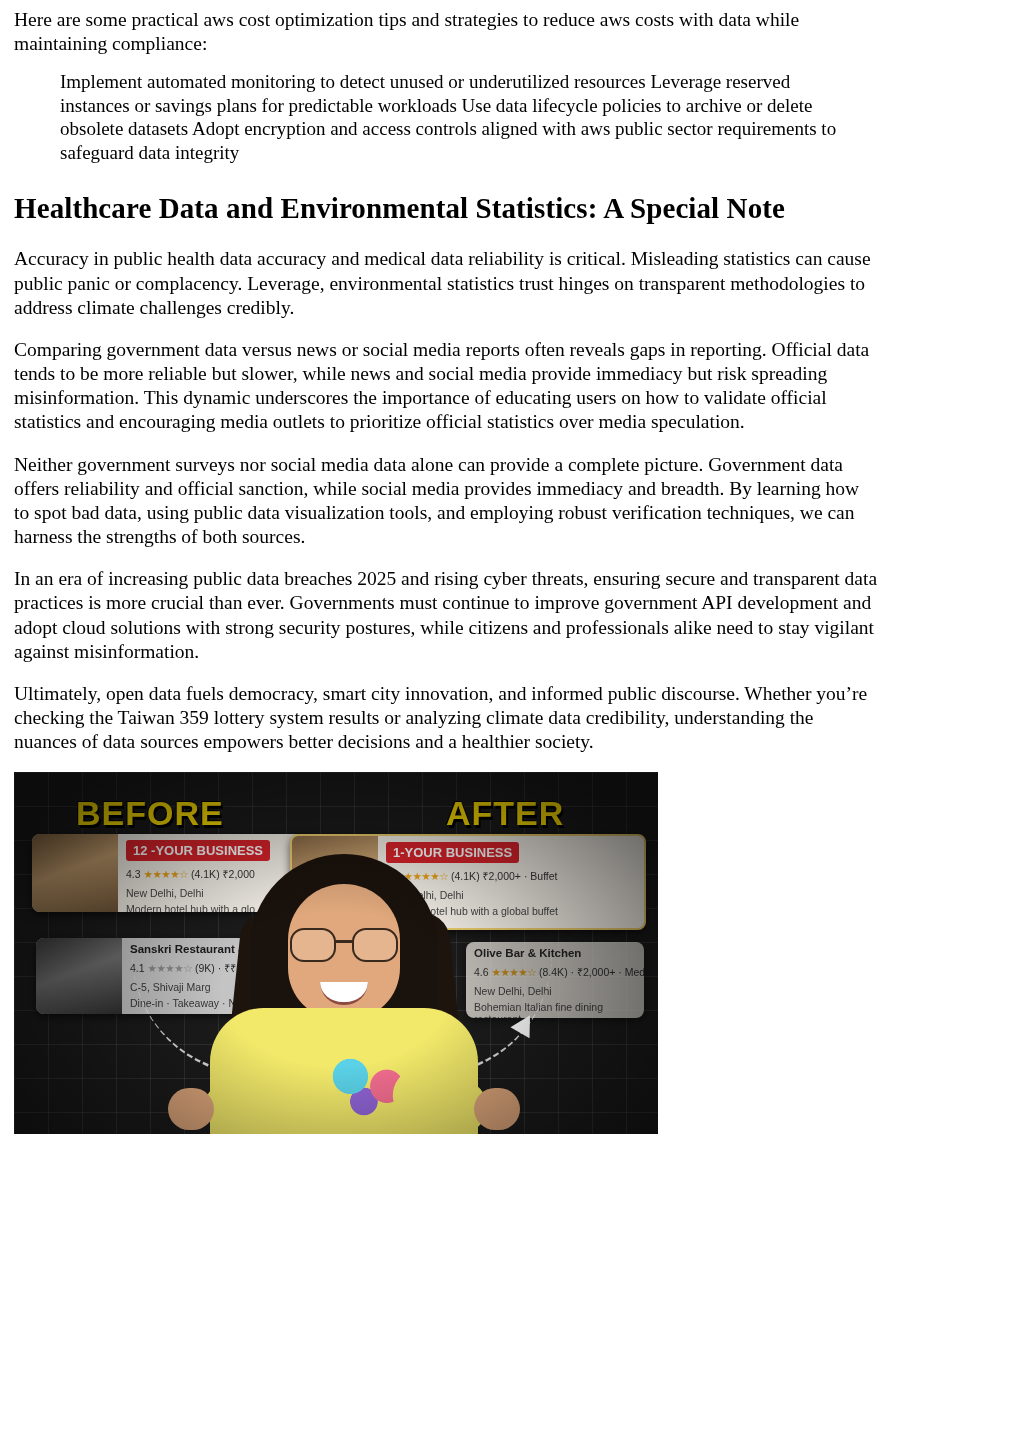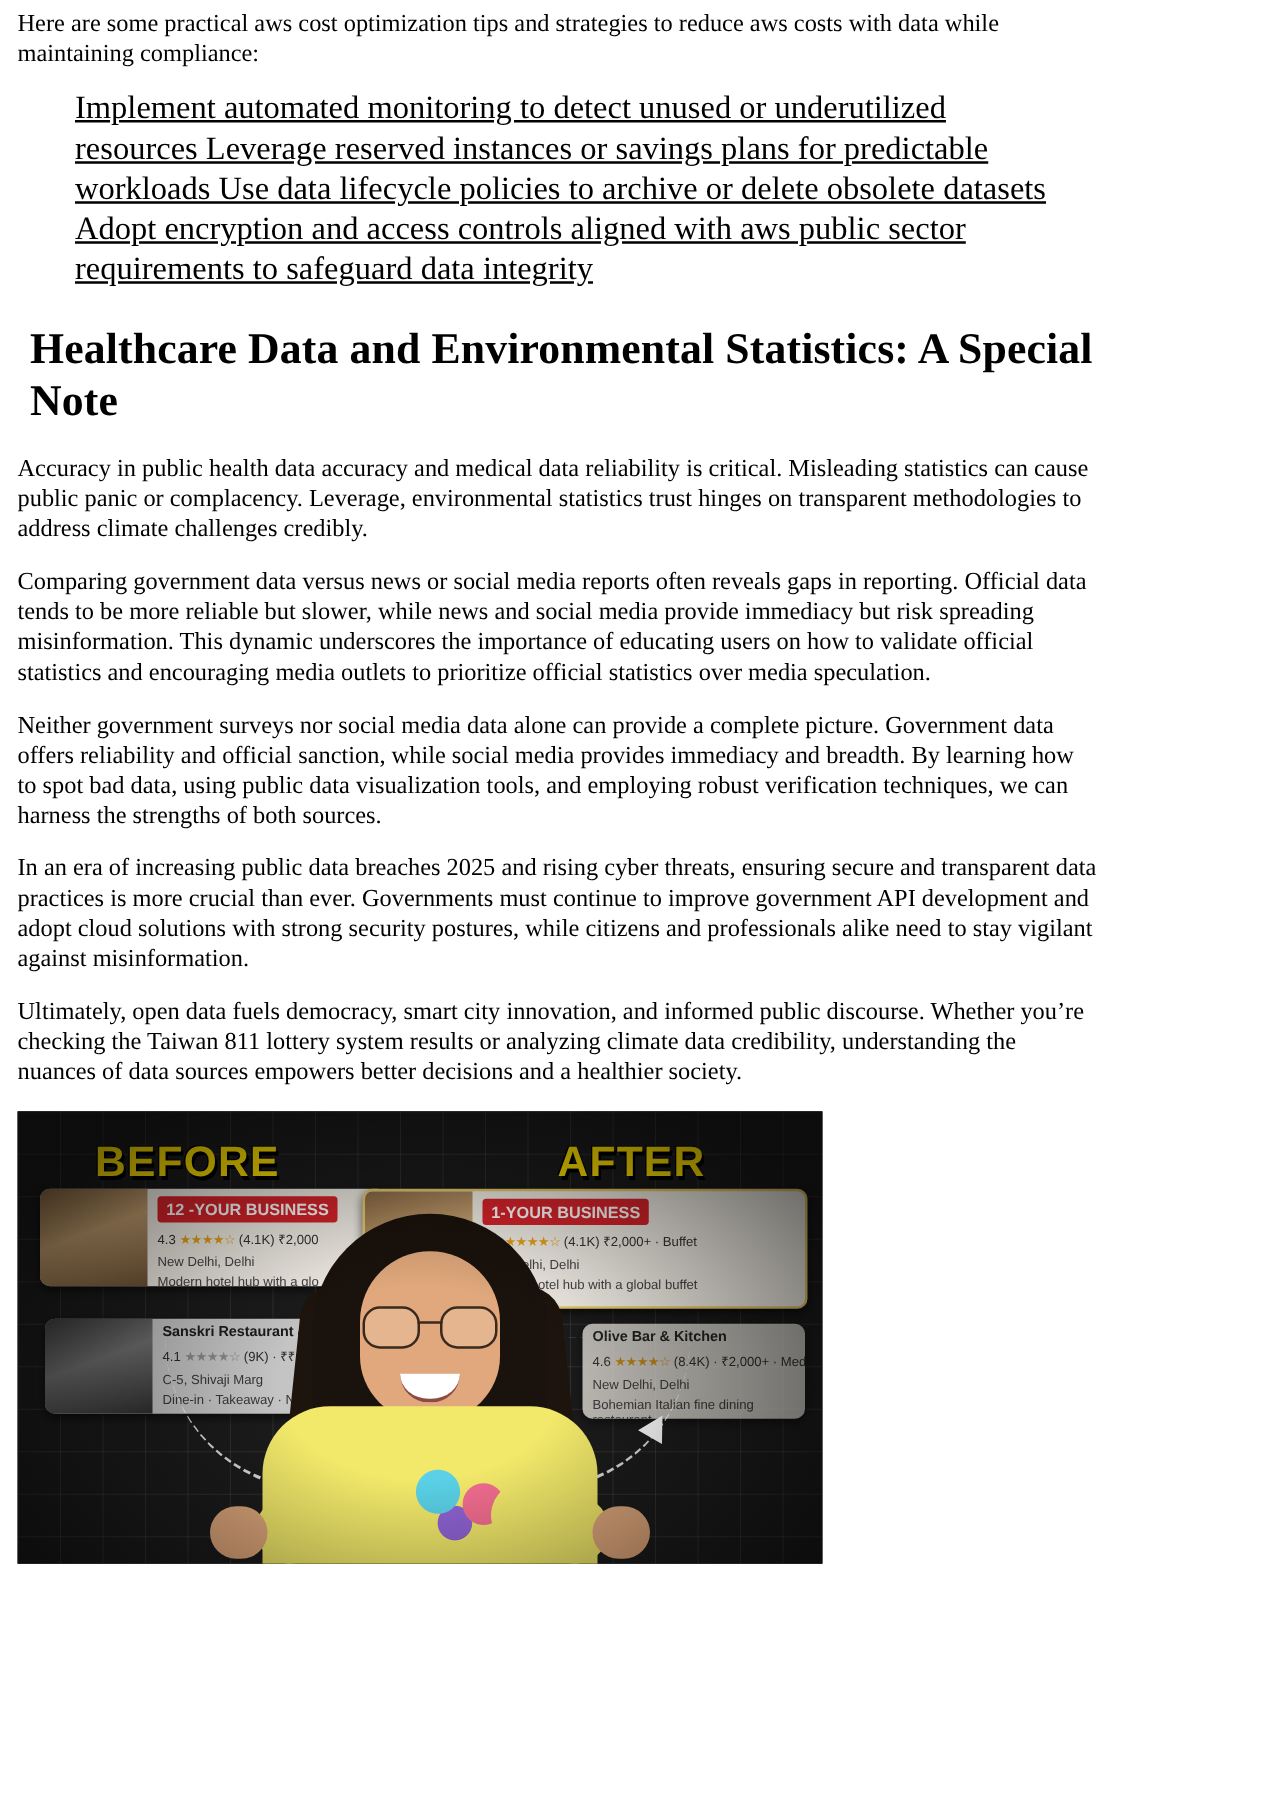--- a/index.html
+++ b/index.html
@@ -23,32 +23,31 @@
   p.body-text {
     font-size: 19.5px;
     line-height: 1.24;
     margin: 0 0 18px 0;
     text-align: left;
   }
   p.intro {
     margin-bottom: 14px;
   }
   .indented-block {
-    font-size: 26px;
+    font-size: 19px;
     line-height: 1.24;
     margin: 0 0 26px 0;
     padding-left: 46px;
     padding-right: 30px;
-    text-decoration: underline;
   }
   h2.section-heading {
-    font-size: 35px;
+    font-size: 29px;
     font-weight: bold;
     line-height: 1.2;
-    margin: 0 0 22px 10px;
+    margin: 0 0 22px 0;
     letter-spacing: 0.1px;
   }
   .figure {
     margin: 14px 0 0 0;
     width: 644px;
     height: 362px;
     position: relative;
     overflow: hidden;
     background: #111;
   }
@@ -252,21 +251,21 @@
   <p class="body-text intro">Here are some practical aws cost optimization tips and strategies to reduce aws costs with data while maintaining compliance:</p>
 
   <div class="indented-block">Implement automated monitoring to detect unused or underutilized resources Leverage reserved instances or savings plans for predictable workloads Use data lifecycle policies to archive or delete obsolete datasets Adopt encryption and access controls aligned with aws public sector requirements to safeguard data integrity</div>
 
   <h2 class="section-heading">Healthcare Data and Environmental Statistics: A Special Note</h2>
   <p class="body-text">Accuracy in public health data accuracy and medical data reliability is critical. Misleading statistics can cause public panic or complacency. Leverage, environmental statistics trust hinges on transparent methodologies to address climate challenges credibly.</p>
   <p class="body-text">Comparing government data versus news or social media reports often reveals gaps in reporting. Official data tends to be more reliable but slower, while news and social media provide immediacy but risk spreading misinformation. This dynamic underscores the importance of educating users on how to validate official statistics and encouraging media outlets to prioritize official statistics over media speculation.</p>
 
   <p class="body-text">Neither government surveys nor social media data alone can provide a complete picture. Government data offers reliability and official sanction, while social media provides immediacy and breadth. By learning how to spot bad data, using public data visualization tools, and employing robust verification techniques, we can harness the strengths of both sources.</p>
   <p class="body-text">In an era of increasing public data breaches 2025 and rising cyber threats, ensuring secure and transparent data practices is more crucial than ever. Governments must continue to improve government API development and adopt cloud solutions with strong security postures, while citizens and professionals alike need to stay vigilant against misinformation.</p>
-  <p class="body-text">Ultimately, open data fuels democracy, smart city innovation, and informed public discourse. Whether you’re checking the Taiwan 811 lottery system results or analyzing climate data credibility, understanding the nuances of data sources empowers better decisions and a healthier society.</p>
+  <p class="body-text">Ultimately, open data fuels democracy, smart city innovation, and informed public discourse. Whether you’re checking the Taiwan 359 lottery system results or analyzing climate data credibility, understanding the nuances of data sources empowers better decisions and a healthier society.</p>
 
   <div class="figure">
     <div class="grid-bg"></div>
 
     <div class="lbl before">BEFORE</div>
     <div class="lbl after">AFTER</div>
 
     <div class="card" style="left:18px; top:62px; width:278px; height:78px;">
       <div class="thumb"></div>
       <div class="info">

